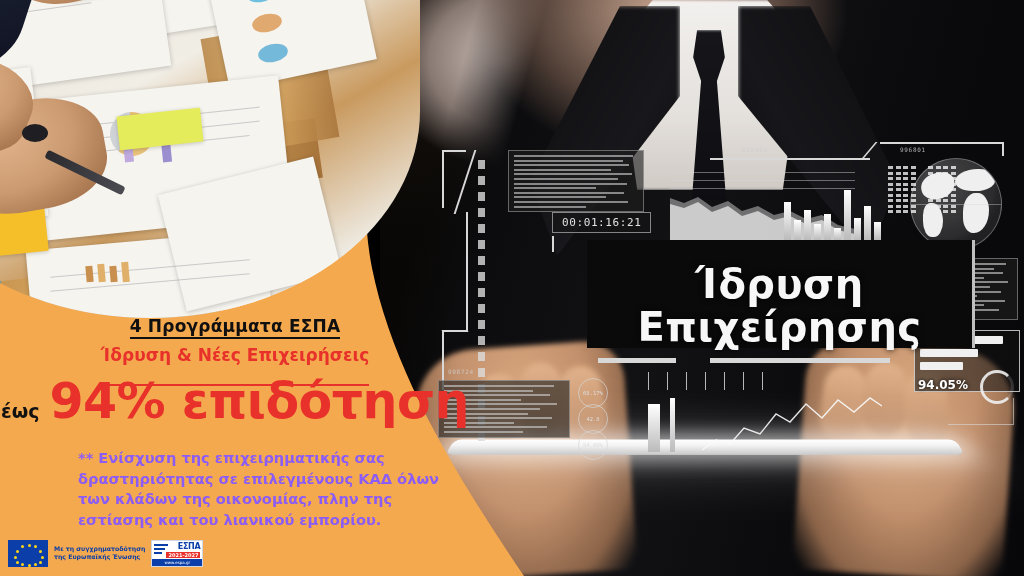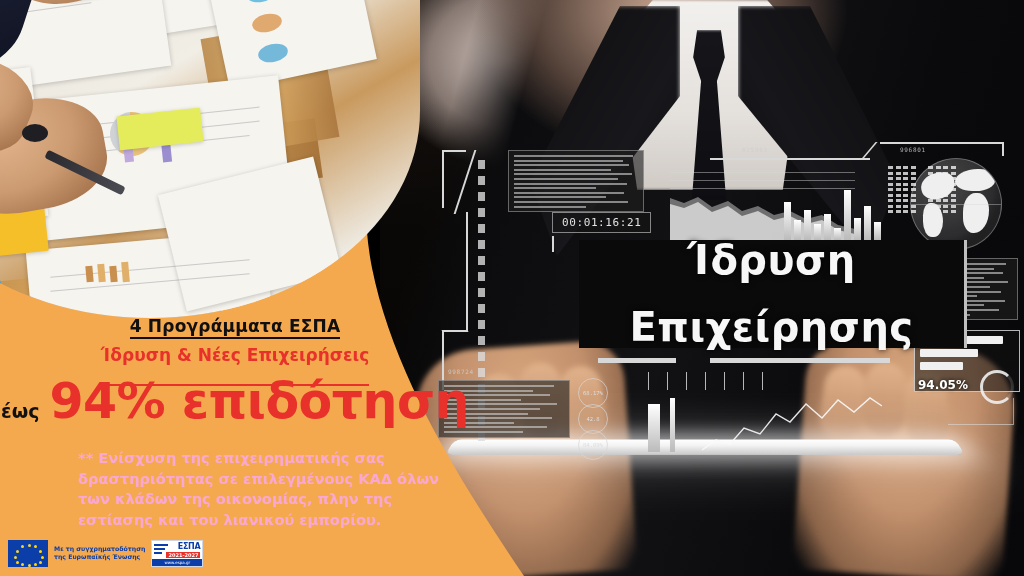--- a/index.html
+++ b/index.html
@@ -141,23 +141,23 @@
     border:1px solid rgba(215,215,215,.7);
     display:flex; align-items:center; justify-content:center;
     font-size:5.5px; color:#ddd;
     font-family:"DejaVu Sans Mono","Liberation Mono",monospace;
   }
   .tickrow{ position:absolute; display:flex; gap:18px; align-items:flex-start; }
   .tickrow s{ display:block; width:1px; height:18px; background:rgba(225,225,225,.8); text-decoration:none; }
 
   
   .title-plate{
-    position:absolute; left:199px; top:240px; width:388px; height:108px;
+    position:absolute; left:207px; top:240px; width:388px; height:108px;
     background:#0a0a0a; border-right:3px solid rgba(225,225,225,.85);
-    display:flex; flex-direction:column; align-items:center; justify-content:space-between;
+    display:flex; flex-direction:column; align-items:center; justify-content:flex-end;
     gap:2px;
   }
   .title-plate .l1,.title-plate .l2{
     color:#f7f7f7; font-weight:700; line-height:1.02;
     letter-spacing:.5px; white-space:nowrap;
     text-shadow:0 0 6px rgba(0,0,0,.9);
   }
   .title-plate .l1{ font-size:40px; }
   .title-plate .l2{ font-size:40px; }
 
@@ -217,21 +217,21 @@
     display:flex; align-items:baseline; justify-content:center;
     margin-top:12px; gap:10px;
   }
   .bigline .pre{ color:#111; font-weight:700; font-size:19px; }
   .bigline .big{
     color:#e8312a; font-weight:700; font-size:49px; letter-spacing:-.5px;
     line-height:1;
   }
   .note{
     margin:22px 0 0 78px; width:380px;
-    color:#f9a8d4; font-weight:700; font-size:14.6px; line-height:1.42;
+    color:#8b5cf6; font-weight:700; font-size:14.6px; line-height:1.42;
   }
 
   
   .logostrip{
     position:absolute; left:8px; bottom:8px; height:30px;
     display:flex; align-items:center; gap:6px;
   }
   .eu-flag{
     width:40px; height:27px; background:#0b3ea8; position:relative;
     border:1px solid #0b3ea8;

